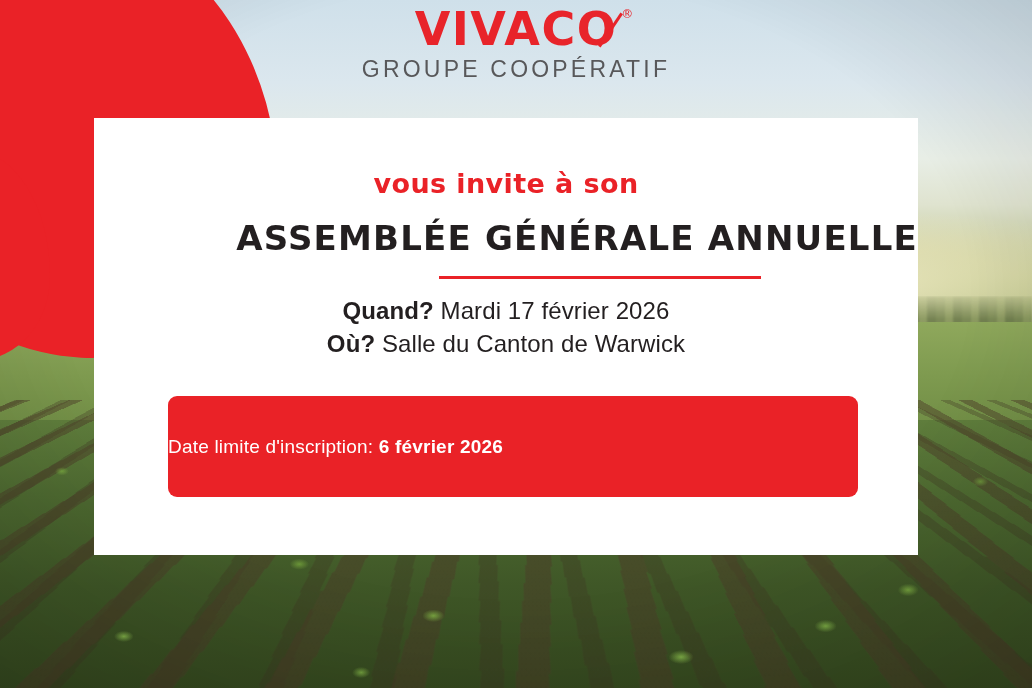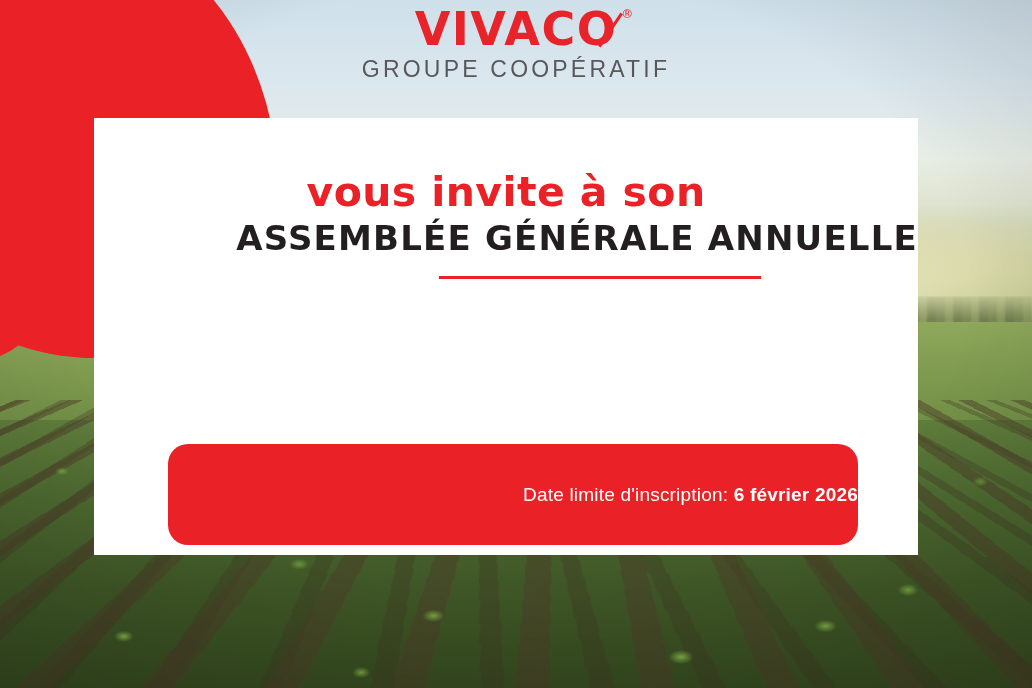--- a/index.html
+++ b/index.html
@@ -198,21 +198,21 @@
 
   
   .invite-line {
     position: absolute;
     left: 0;
     top: 50px;
     width: 824px;
     text-align: center;
     font-family: "DejaVu Sans", sans-serif;
     font-weight: bold;
-    font-size: 41px;
+    font-size: 27px;
     color: #ea2227;
     letter-spacing: 0.4px;
   }
   .title {
     position: absolute;
     left: 0;
     top: 100px;
     width: 824px;
     text-align: right;
     font-family: "DejaVu Sans", sans-serif;
@@ -250,25 +250,24 @@
     font-weight: normal;
   }
 
   .deadline-banner {
     position: absolute;
     left: 74px;
     top: 278px;
     width: 690px;
     height: 101px;
     background: #ea2227;
-    border-radius: 20px;
+    border-radius: 9px;
     display: flex;
     align-items: center;
-    justify-content: flex-end;
-    margin-top: 48px;
+    justify-content: flex-start;
   }
   .deadline-text {
     font-family: "Liberation Sans", sans-serif;
     font-size: 19px;
     color: #ffffff;
     letter-spacing: 0.2px;
   }
   .deadline-text .strong {
     font-weight: bold;
   }
@@ -300,20 +299,30 @@
   </div>
 
   <div class="card">
 
     <div class="invite-line">vous invite à son</div>
 
     <div class="title">ASSEMBLÉE GÉNÉRALE ANNUELLE</div>
 
     <div class="divider"></div>
 
+    <div class="details">
+      <div class="detail-row">
+        <span class="lbl">Quand?</span>
+        <span class="val">Mardi 17 février 2026</span>
+      </div>
+      <div class="detail-row">
+        <span class="lbl">Où?</span>
+        <span class="val">Salle du Canton de Warwick</span>
+      </div>
+    </div>
 
     <div class="deadline-banner">
       <div class="deadline-text">
         <span>Date limite d'inscription:</span>
         <span class="strong">6 février 2026</span>
       </div>
     </div>
 
   </div>
 </div>

